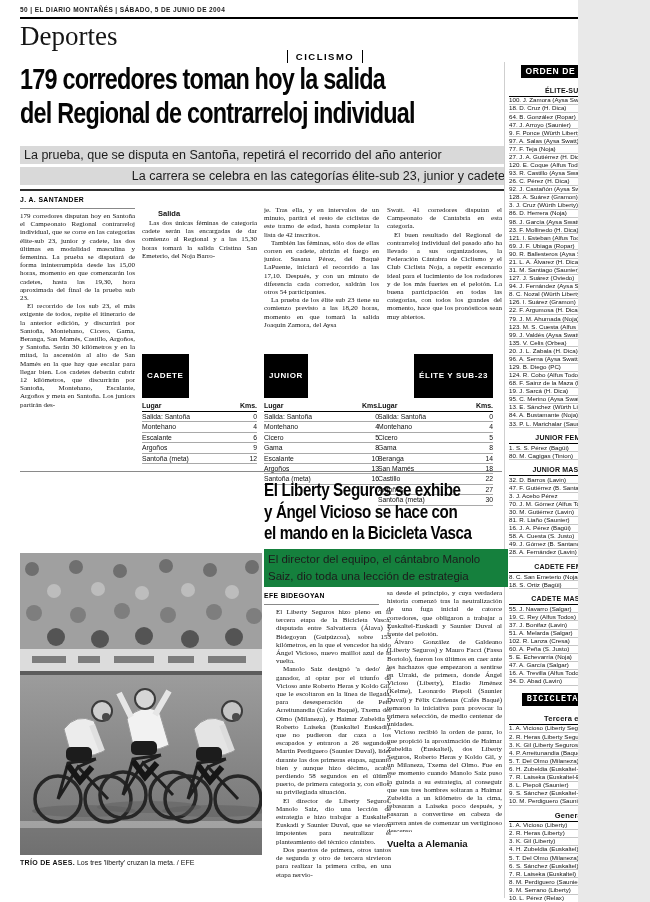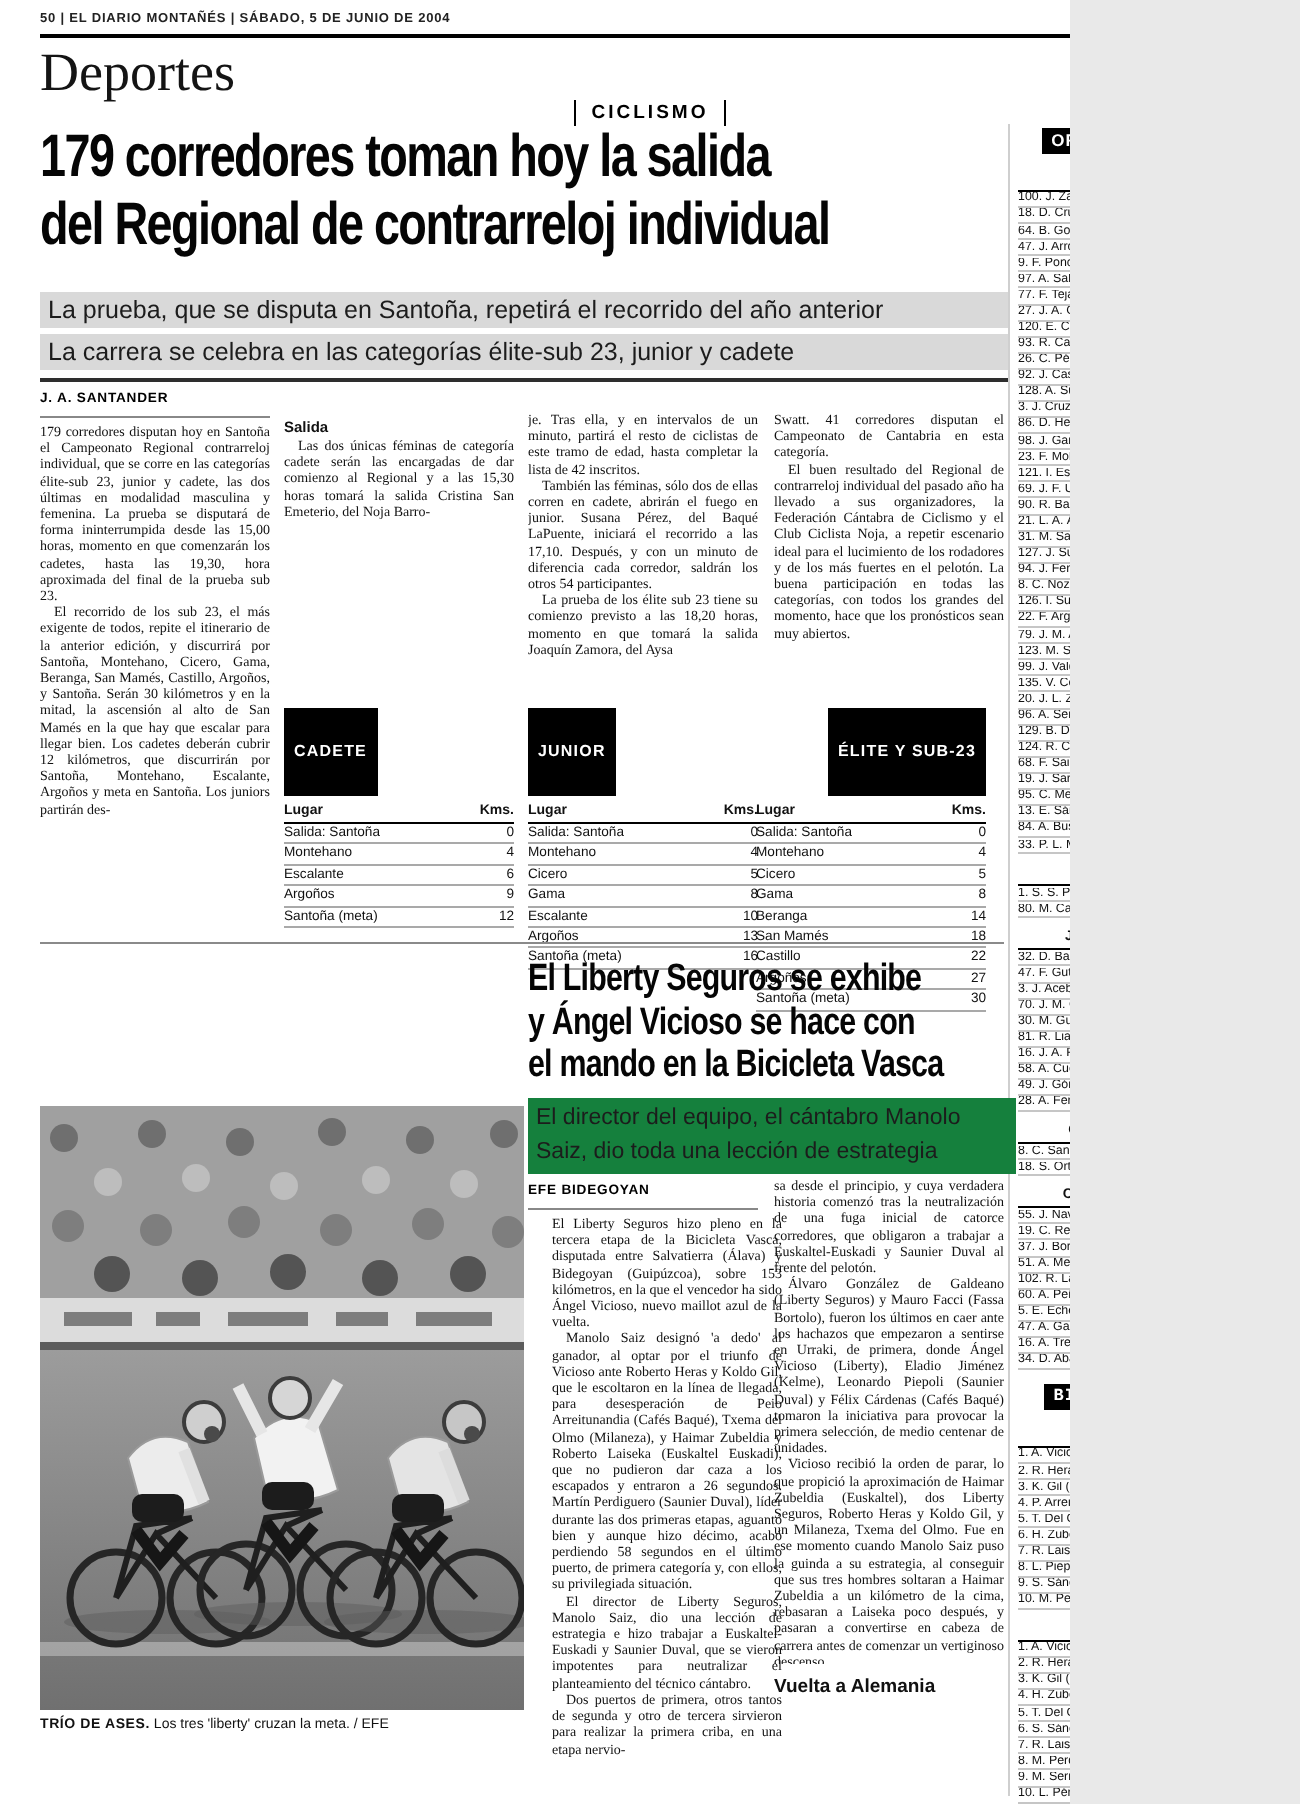--- a/index.html
+++ b/index.html
@@ -1,42 +1,42 @@
 <!DOCTYPE html>
 <html><head>
 <meta charset="utf-8">
 <style>
   html,body{margin:0;padding:0;background:#e9e9e9;}
-  .page{position:relative;width:535px;height:902px;background:#fff;overflow:hidden;
+  .page{position:relative;width:578px;height:902px;background:#fff;overflow:hidden;
         font-family:"Liberation Serif",serif;color:#111;}
   .abs{position:absolute;}
 
   
   .topbar{left:20px;top:6px;width:610px;font:bold 6.5px "Liberation Sans",sans-serif;
           letter-spacing:.4px;color:#222;}
   .toprule{left:20px;top:17px;width:610px;height:2px;background:#000;}
   .section-title{left:20px;top:21px;font:400 27px/30px "Liberation Serif",serif;color:#141414;}
   .kicker-wrap{left:20px;top:46px;width:610px;text-align:center;}
   .kicker{display:inline-block;font:bold 9.5px/11px "Liberation Sans",sans-serif;letter-spacing:1.5px;
           padding:1px 8px;border-left:1px solid #000;border-right:1px solid #000;color:#000;}
 
   
   .headline{left:20px;top:62px;width:625px;font:bold 30px/34px "Liberation Sans",sans-serif;
             letter-spacing:-1px;color:#050505;transform:scaleX(.78);transform-origin:0 0;}
   .band{left:20px;width:481px;height:18px;background:#d9d9d9;color:#1c1c1c;
         font:400 12.5px/18px "Liberation Sans",sans-serif;padding-left:4px;overflow:hidden;}
-  .band1{top:146px;} .band2{top:167px;}
+  .band1{top:146px;} .band2{top:167px;text-align:right;}
   .heavyrule{left:20px;top:189px;width:485px;height:2px;background:#2e2e2e;}
   .byline{font:bold 6.8px "Liberation Sans",sans-serif;letter-spacing:.4px;color:#000;
           border-bottom:1px solid #888;padding-bottom:5px;}
   .byline1{left:20px;top:196px;width:115px;}
   .bodycol{width:115px;font:400 7px/8.2px "Liberation Serif",serif;text-align:justify;overflow:hidden;}
   .bodycol p{margin:0;}
   .bodycol p + p, .bodycol h4 + p{text-indent:7px;}
-  .bodycol h4{margin:3px 0 1px;font:bold 7.5px "Liberation Sans",sans-serif;}
+  .bodycol h4{margin:3px 16px 1px;font:bold 7.5px "Liberation Sans",sans-serif;}
   .c1{left:20px;top:212px;height:250px;}
   .c2{left:142px;top:206px;height:145px;}
   .c3{left:264px;top:206px;height:145px;}
   .c4{left:387px;top:206px;height:145px;}
 
   
   .dtable{width:115px;top:354px;font-family:"Liberation Sans",sans-serif;}
   .t-cadete{left:142px;} .t-junior{left:264px;} .t-elite{left:378px;text-align:right;}
   .tag{display:inline-block;background:#000;color:#fff;font:bold 8px/12px "Liberation Sans",sans-serif;
        padding:16px 5px;letter-spacing:.6px;}

